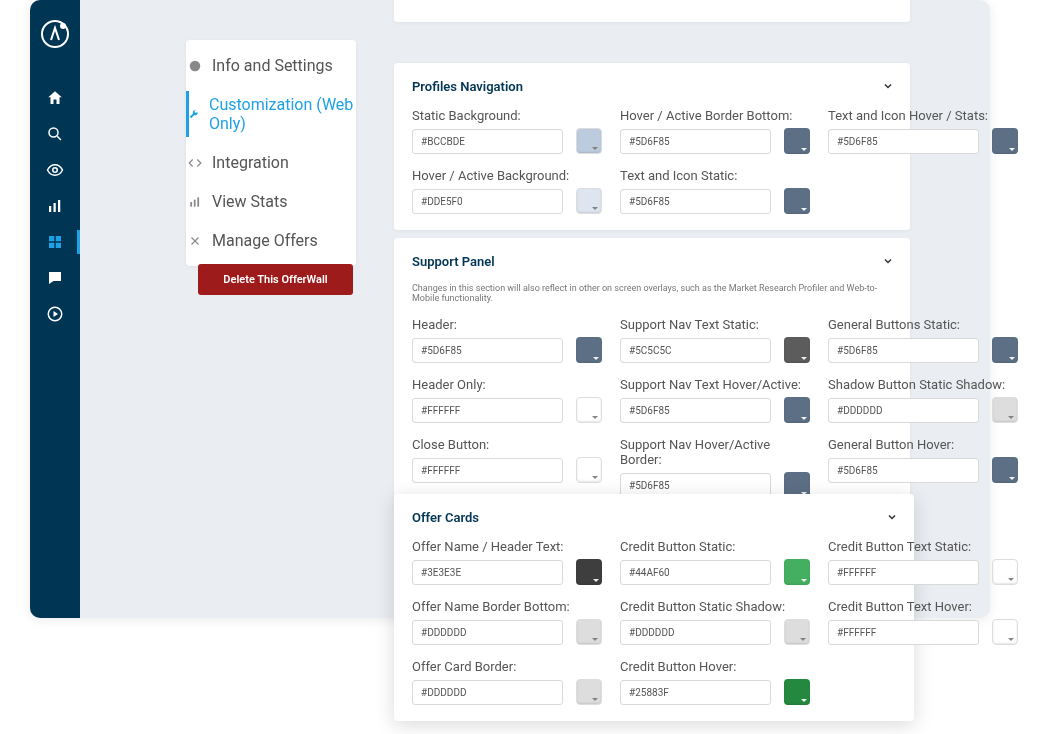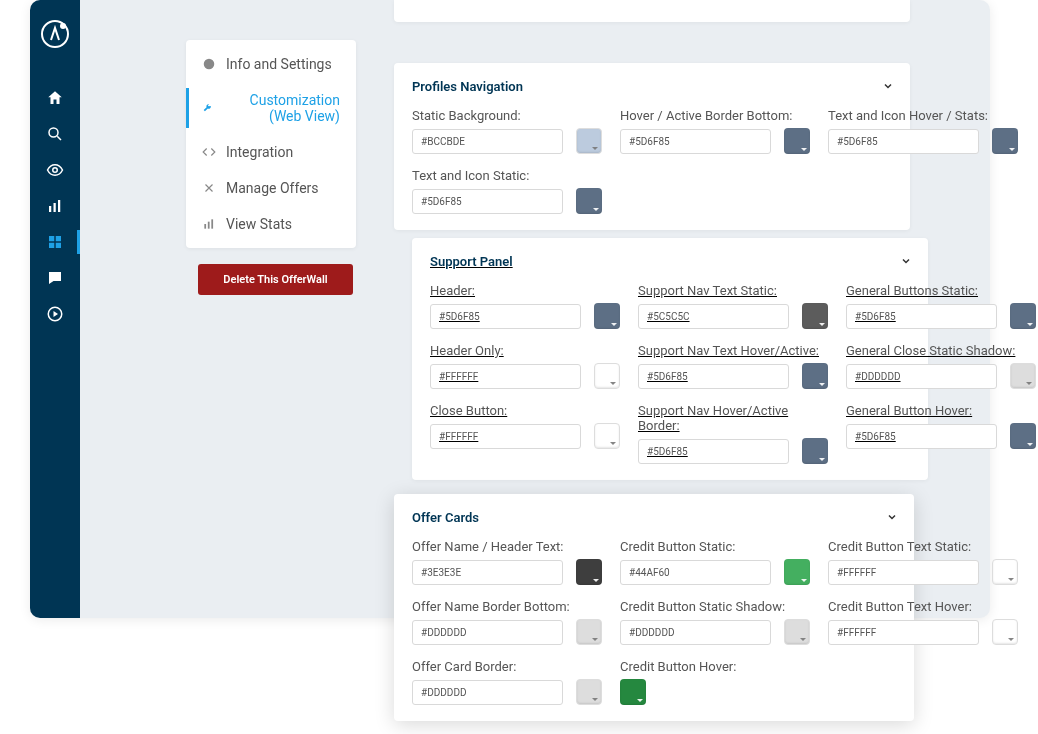--- a/index.html
+++ b/index.html
@@ -60,26 +60,25 @@
   top: 40px; left: 186px;
   width: 170px;
   background:#fff;
   border-radius:4px;
   box-shadow: 0 1px 4px rgba(0,0,0,0.06);
   z-index:2;
   padding:6px 0;
 }
 .left-card-item {
   display:flex; align-items:center;
-  padding: 10px 16px;
-  font-size:14px;
+  padding: 10px 2px;
+  font-size:16px;
   color:#555;
   cursor:pointer;
   position:relative;
-  text-align:right;
 }
 .left-card-item.active { color:#1ea1e6; }
 .left-card-item.active::before {
   content:""; position:absolute; left:0; top:6px; bottom:6px; width:3px; background:#1ea1e6;
 }
 .left-card-item .ic { width:14px; display:flex; margin-right:10px; color:#888; }
 .left-card-item.active .ic { color:#1ea1e6; }
 
 .delete-btn {
   position:absolute;
@@ -149,21 +148,21 @@
 
 .panel-stub {
   position:absolute;
   left:394px; top:0; width:516px; height:22px;
   background:#fff; border-radius:0 0 4px 4px;
   box-shadow:0 1px 4px rgba(0,0,0,0.05);
   z-index:2;
 }
 
 .cat-nav { left:394px; top:63px; width:516px; z-index:2; }
-.support { left:412px; top:238px; width:516px; z-index:2;text-decoration:underline; }
+.support { left:394px; top:238px; width:516px; z-index:2; }
 .offer-cards {
   left:394px; top:494px; width:520px;
   box-shadow:0 4px 20px rgba(0,0,0,0.15);
   z-index:4;
 }
 </style>
 </head>
 <body>
 
 <div class="main-shell"></div>
@@ -231,48 +230,48 @@
         </svg>
       </span>
     <span>Info and Settings</span>
   </div>
   <div class="left-card-item active">
     <span class="ic">
         <svg viewBox="0 0 24 24" fill="currentColor">
           <path d="M21 7a5 5 0 01-7 6l-7 7-3-3 7-7a5 5 0 016-7l-3 3 2 2z"></path>
         </svg>
       </span>
-    <span>Customization  (Web View)</span>
+    <span>Customization  (Web Only)</span>
   </div>
   <div class="left-card-item">
     <span class="ic">
         <svg viewBox="0 0 24 24" fill="none" stroke="currentColor" stroke-width="2">
           <path d="M8 6l-6 6 6 6M16 6l6 6-6 6"></path>
         </svg>
       </span>
     <span>Integration</span>
-  </div>
-  <div class="left-card-item">
-    <span class="ic">
-        <svg viewBox="0 0 24 24" fill="none" stroke="currentColor" stroke-width="2">
-          <path d="M6 18L18 6M6 6l12 12"></path>
-        </svg>
-      </span>
-    <span>Manage Offers</span>
   </div>
   <div class="left-card-item">
     <span class="ic">
         <svg viewBox="0 0 24 24" fill="currentColor">
           <rect x="4" y="12" width="3" height="8"></rect>
           <rect x="10" y="8" width="3" height="12"></rect>
           <rect x="16" y="4" width="3" height="16"></rect>
         </svg>
       </span>
     <span>View Stats</span>
   </div>
+  <div class="left-card-item">
+    <span class="ic">
+        <svg viewBox="0 0 24 24" fill="none" stroke="currentColor" stroke-width="2">
+          <path d="M6 18L18 6M6 6l12 12"></path>
+        </svg>
+      </span>
+    <span>Manage Offers</span>
+  </div>
 </div>
 
 <button class="delete-btn">Delete This OfferWall</button>
 
 <div class="panel-stub"></div>
 
 <div class="panel cat-nav">
   <div class="panel-title">Profiles Navigation</div>
   <div class="chev"><svg width="12" height="12" viewBox="0 0 24 24" fill="none" stroke="currentColor" stroke-width="3">
         <path d="M6 9l6 6 6-6"></path>
@@ -294,31 +293,39 @@
         </div>
       </div>
       <div>
         <label class="field-label">Text and Icon Hover / Stats:</label>
         <div class="field-row">
           <input class="field-input" value="#5D6F85" style="">
           <div class="swatch" style="background: rgb(93, 111, 133);"></div>
         </div>
       </div>
       <div>
+        <label class="field-label">Hover / Active Background:</label>
+        <div class="field-row">
+          <input class="field-input" value="#DDE5F0" style="">
+          <div class="swatch border" style="background: rgb(221, 229, 240);"></div>
+        </div>
+      </div>
+      <div>
         <label class="field-label">Text and Icon Static:</label>
         <div class="field-row">
           <input class="field-input" value="#5D6F85" style="">
           <div class="swatch" style="background: rgb(93, 111, 133);"></div>
         </div>
       </div>
     </div>
 </div>
 
 <div class="panel support">
   <div class="panel-title">Support Panel</div>
+  <div class="panel-desc">Changes in this section will also reflect in other on screen overlays, such as the Market Research Profiler and Web-to-Mobile functionality.</div>
   <div class="chev"><svg width="12" height="12" viewBox="0 0 24 24" fill="none" stroke="currentColor" stroke-width="3">
         <path d="M6 9l6 6 6-6"></path>
       </svg></div>
   <div class="grid3">
       <div>
         <label class="field-label">Header:</label>
         <div class="field-row">
           <input class="field-input" value="#5D6F85" style="">
           <div class="swatch" style="background: rgb(93, 111, 133);"></div>
         </div>
@@ -345,21 +352,21 @@
         </div>
       </div>
       <div>
         <label class="field-label">Support Nav Text Hover/Active:</label>
         <div class="field-row">
           <input class="field-input" value="#5D6F85" style="">
           <div class="swatch" style="background: rgb(93, 111, 133);"></div>
         </div>
       </div>
       <div>
-        <label class="field-label">General Close Static Shadow:</label>
+        <label class="field-label">Shadow Button Static Shadow:</label>
         <div class="field-row">
           <input class="field-input" value="#DDDDDD" style="">
           <div class="swatch border" style="background: rgb(221, 221, 221);"></div>
         </div>
       </div>
       <div>
         <label class="field-label">Close Button:</label>
         <div class="field-row">
           <input class="field-input" value="#FFFFFF" style="">
           <div class="swatch border" style="background: rgb(255, 255, 255);"></div>
@@ -433,17 +440,18 @@
       <div>
         <label class="field-label">Offer Card Border:</label>
         <div class="field-row">
           <input class="field-input" value="#DDDDDD" style="">
           <div class="swatch border" style="background: rgb(221, 221, 221);"></div>
         </div>
       </div>
       <div>
         <label class="field-label">Credit Button Hover:</label>
         <div class="field-row">
+          <input class="field-input" value="#25883F" style="">
           <div class="swatch" style="background: rgb(37, 136, 63);"></div>
         </div>
       </div>
     </div>
 </div>
 
 </body></html>

